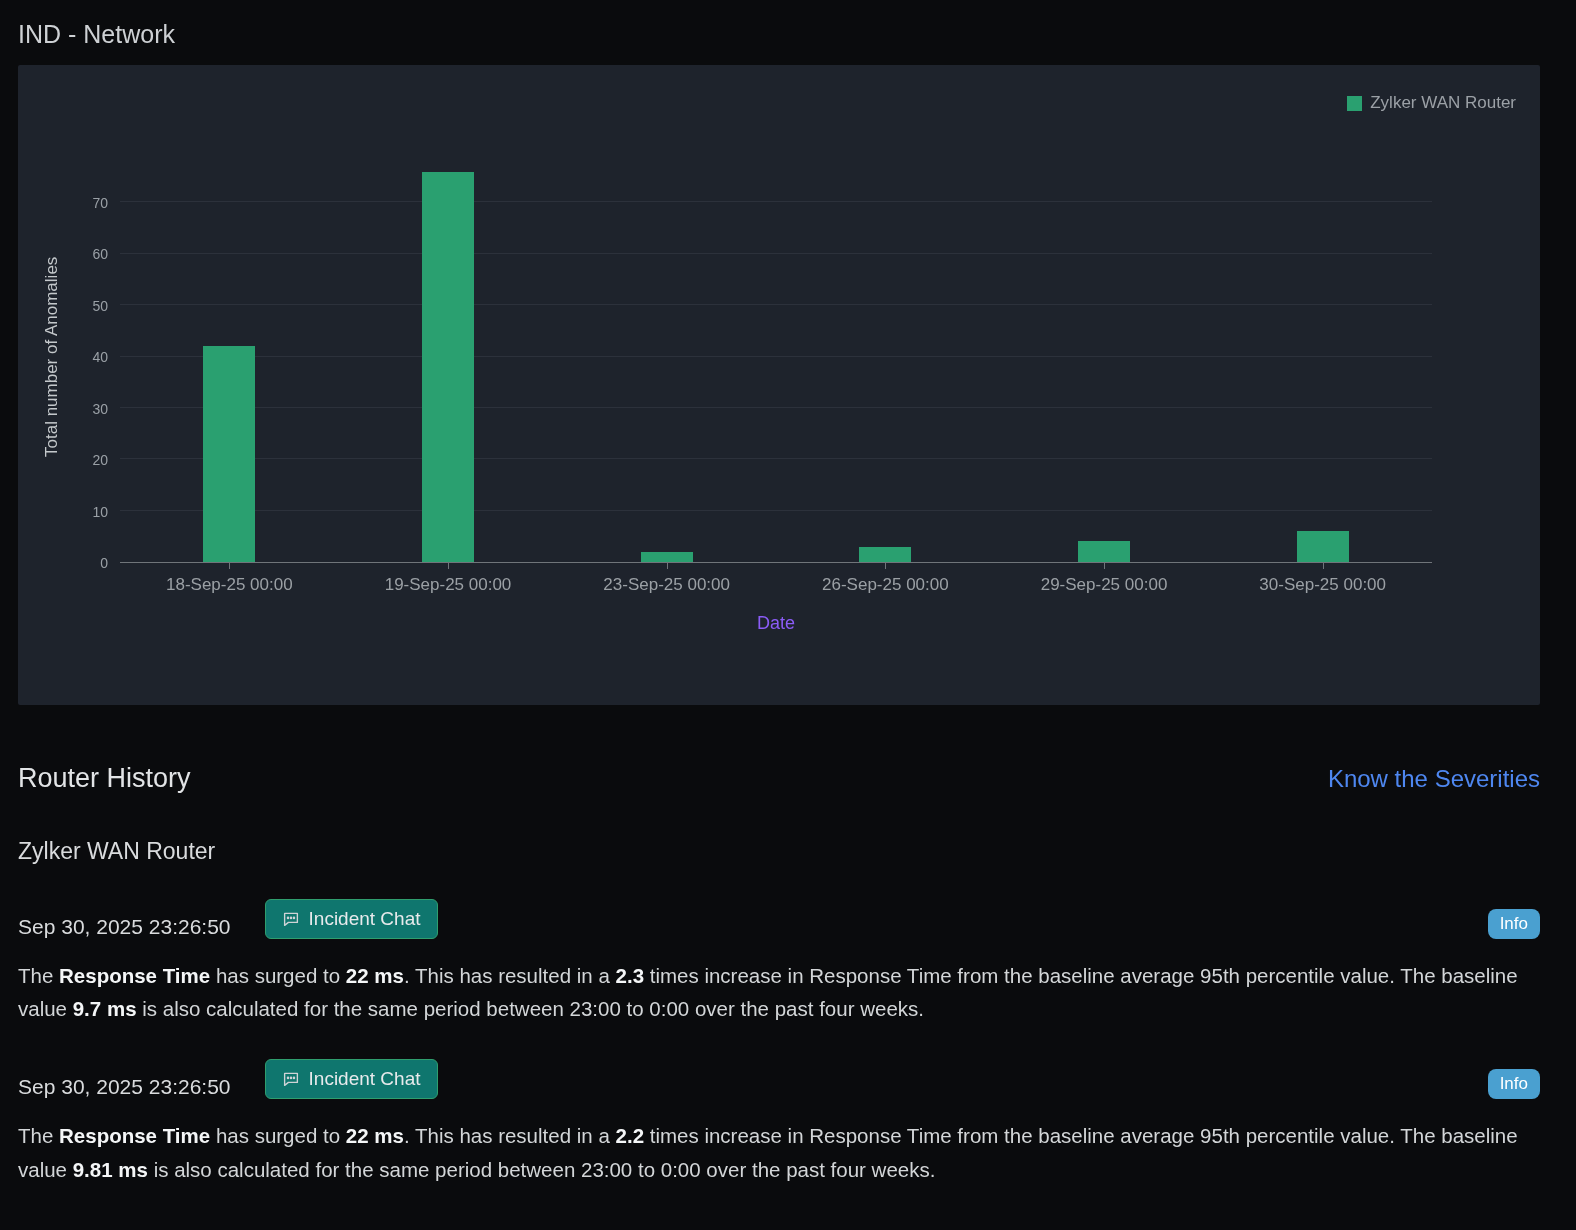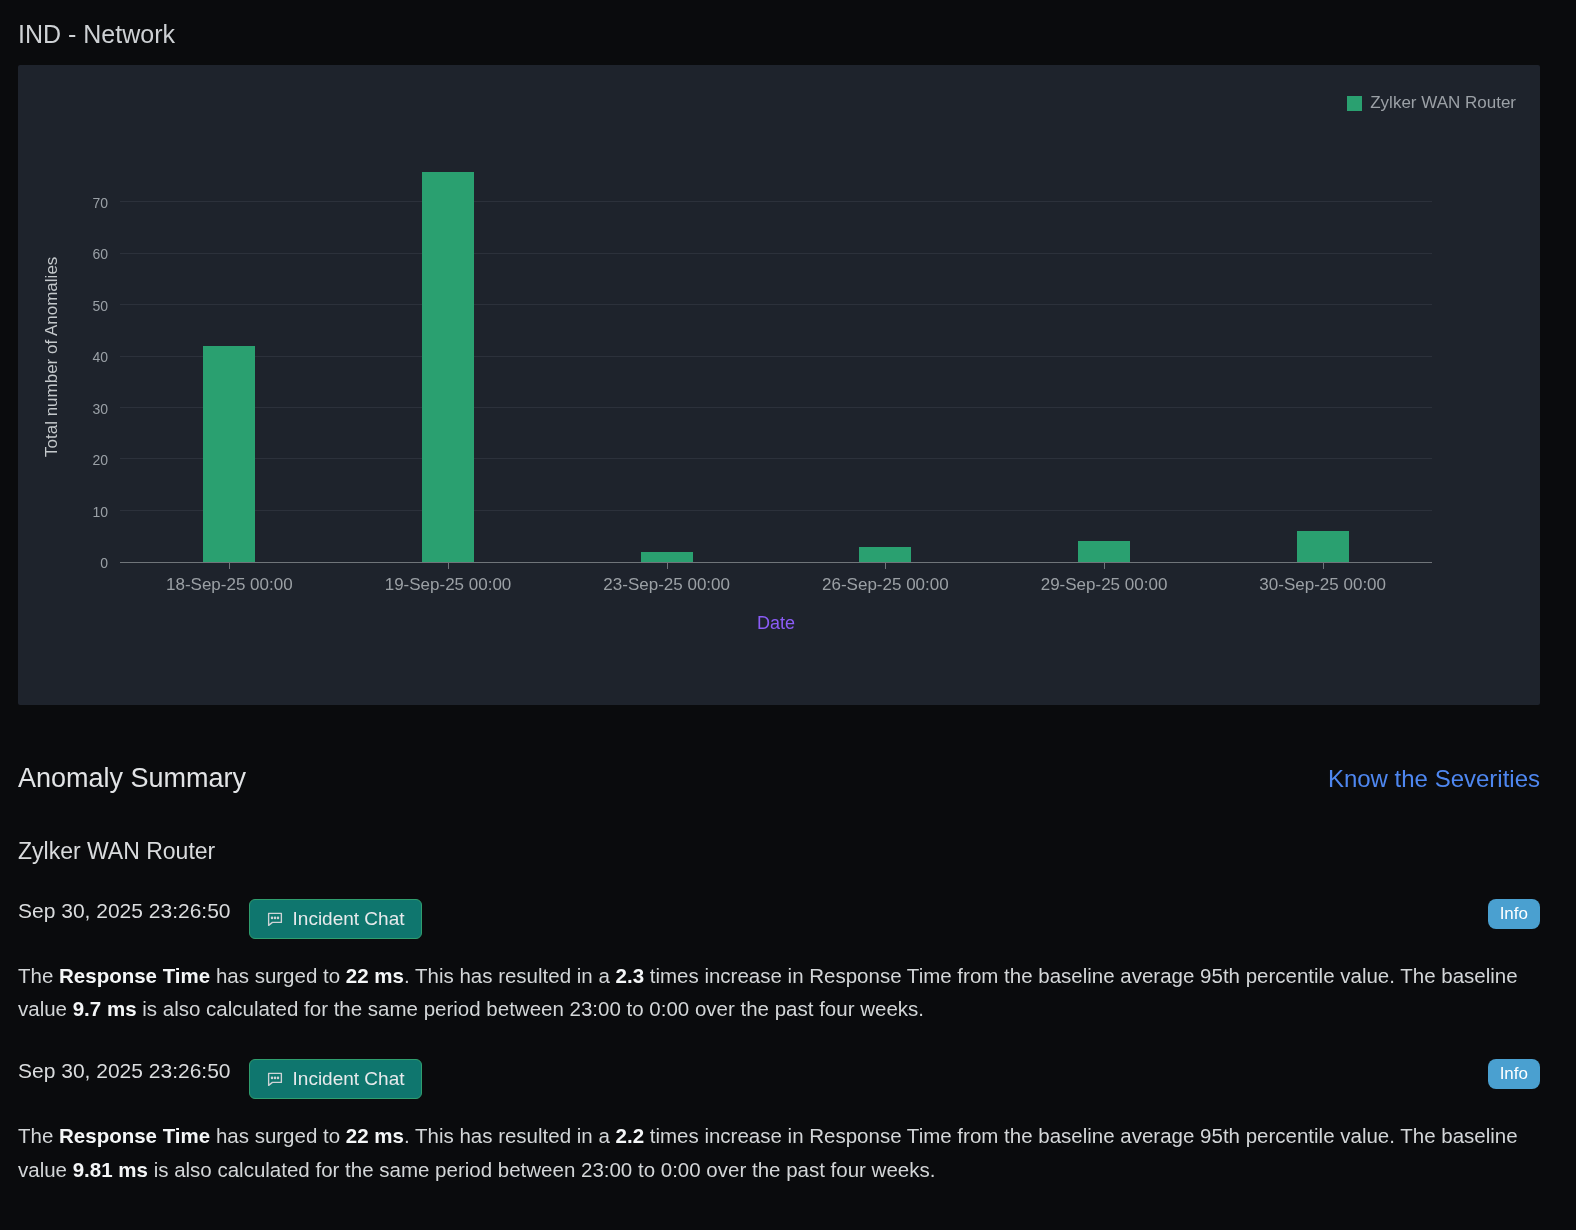--- a/index.html
+++ b/index.html
@@ -80,21 +80,21 @@
     display:flex; justify-content:space-between; align-items:baseline;
     margin-top:58px;
   }
   .history-title { font-size:27px; font-weight:500; color:#e2e4e6; }
   .severity-link {
     font-size:24px; color:var(--link); text-decoration:none; cursor:pointer;
   }
   .device-name { font-size:23px; font-weight:500; color:#d9dbdd; margin-top:44px; }
 
   .entry { margin-top:34px; }
-  .entry-row { display:flex; align-items:flex-start; gap:18px; }
+  .entry-row { display:flex; align-items:flex-end; gap:34px; }
   .timestamp { font-size:21px; color:#dadcde; }
   .chat-btn {
     display:inline-flex; align-items:center; gap:9px;
     background:#0f766e;
     border:1px solid var(--chat-border);
     border-radius:6px;
     color:#e8eaec; font-size:19px; font-family:inherit;
     padding:8px 16px;
     cursor:pointer;
   }
@@ -179,21 +179,21 @@
           <div class="xlab">23-Sep-25 00:00</div>
           <div class="xlab">26-Sep-25 00:00</div>
           <div class="xlab">29-Sep-25 00:00</div>
           <div class="xlab">30-Sep-25 00:00</div>
         </div>
       <div class="xaxis-title">Date</div>
     </div>
   </section>
 
   <div class="history-header">
-    <div class="history-title">Anomaly Summary</div>
+    <div class="history-title">Router History</div>
     <a class="severity-link">Know the Severities</a>
   </div>
 
   <div class="device-name">Zylker WAN Router</div>
 
   <div class="entry">
     <div class="entry-row">
       <span class="timestamp">Sep 30, 2025 23:26:50</span>
       <button class="chat-btn">
         <span style="display:inline-flex;">

